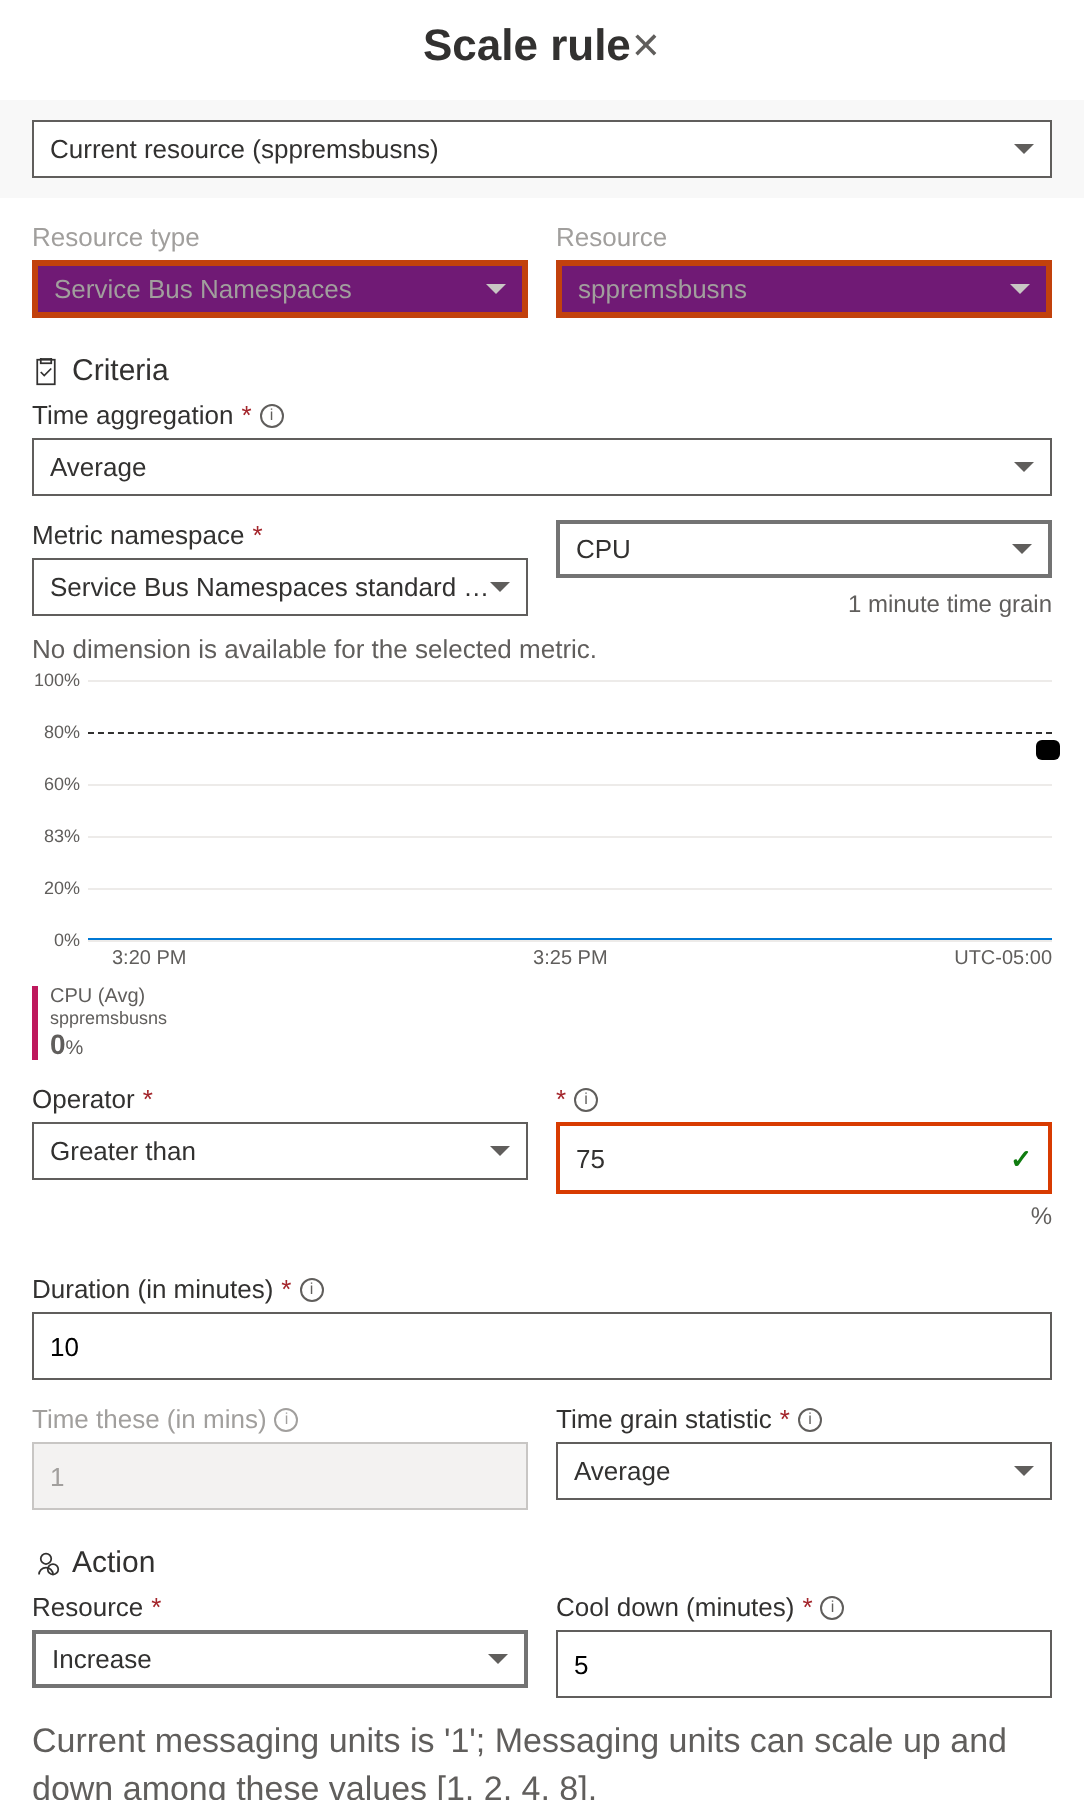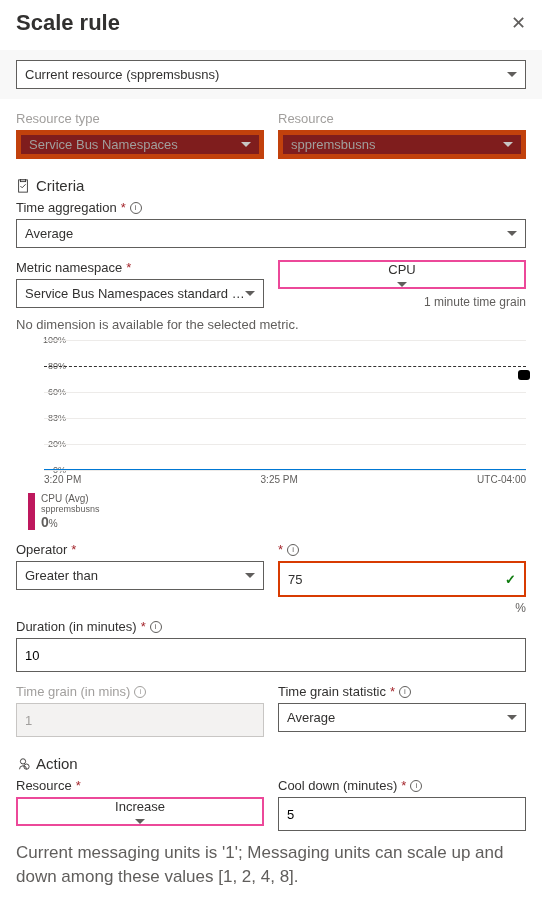--- a/index.html
+++ b/index.html
@@ -1,23 +1,23 @@
 <!DOCTYPE html>
 <html><head>
 <meta charset="utf-8">
 <style>
 * { box-sizing: border-box; margin: 0; padding: 0; }
 body { font-family: "Segoe UI", Arial, sans-serif; font-size: 13px; color: #323130; background: #fff; width: 542px; }
 .panel { padding: 10px 16px 16px 16px; }
-.header { display: flex; justify-content: space-between; align-items: center; margin-bottom: 14px; }
+.header { display: flex; justify-content: center; align-items: center; margin-bottom: 14px; }
 .title { font-size: 22px; font-weight: 600; }
 .close { font-size: 18px; font-weight: 300; cursor: pointer; color: #605e5c; }
 .select { width: 100%; height: 29px; border: 1px solid #605e5c; background: #fff; display: flex; align-items: center; justify-content: space-between; padding: 0 8px; font-size: 13px; cursor: pointer; }
-.select.gray { border: 5px solid #c2410c; color: #a19f9d; background: #7f1d1d; }
-.select.outlined { border: 2px solid #ec4899; flex-direction: column; }
+.select.gray { border: 3px solid #c2410c; color: #a19f9d; background: #701a75; }
+.select.outlined { border: 2px solid #737373; }
 .input { width: 100%; height: 26px; border: 1px solid #605e5c; padding: 16px 8px; font-size: 13px; }
 .input.outlined { border: 2px solid #d83b01; }
 .input.disabled { background: #f3f2f1; color: #a19f9d; border: 1px solid #c8c6c4; }
 .chev { width: 0; height: 0; border-left: 5px solid transparent; border-right: 5px solid transparent; border-top: 5px solid #605e5c; }
 .chev.dim { border-top-color: #c8c6c4; }
 .row { display: flex; gap: 14px; margin-top: 12px; }
 .col { flex: 1; min-width: 0; }
 .label { font-size: 13px; color: #323130; margin-bottom: 4px; display: flex; align-items: center; gap: 4px; }
 .label.dim { color: #a19f9d; }
 .req { color: #a4262c; }
@@ -26,24 +26,24 @@
 .section-h { display: flex; align-items: center; gap: 6px; font-size: 15px; margin-top: 18px; margin-bottom: 6px; }
 .section-ic { width: 14px; height: 14px; }
 .subnote { font-size: 12px; color: #605e5c; margin-top: 6px; text-align: right; }
 .dimtxt { font-size: 13px; color: #605e5c; margin-top: 8px; }
 .unit { text-align: right; font-size: 12px; color: #605e5c; margin-top: 4px; }
 .chart { margin-top: 8px; font-size: 10px; color: #605e5c; position: relative; }
 .chart-area { position: relative; height: 130px; margin-left: 28px; }
 .grid-line { position: absolute; left: 0; right: 0; border-top: 1px solid #edebe9; }
 .grid-line.dashed { border-top: 1px dashed #323130; }
 .baseline { position: absolute; left: 0; right: 0; bottom: 0; border-top: 1px solid #0078d4; }
-.ytick { position: absolute; left: -28px; width: 24px; text-align: right; font-size: 9px; transform: translateY(-50%); margin-left: 26px; }
+.ytick { position: absolute; left: -28px; width: 24px; text-align: right; font-size: 9px; transform: translateY(-50%); }
 .marker { position: absolute; right: -4px; top: 30px; width: 12px; height: 10px; background: #000; border-radius: 3px; }
-.xaxis { display: flex; justify-content: space-between; margin: 4px 0 0 28px; font-size: 10px; }
-.legend { margin-top: 8px; margin-left: 12px; border-left: 7px solid #be185d; padding-left: 6px; }
+.xaxis { display: flex; justify-content: space-between; margin: 4px 0 0 40px; font-size: 10px; }
+.legend { margin-top: 8px; border-left: 3px solid #be185d; padding-left: 6px; }
 .legend .m { font-size: 10px; color: #605e5c; }
 .legend .r { font-size: 9px; color: #605e5c; }
 .legend .v { font-size: 14px; font-weight: 600; }
 .legend .v .u { font-size: 10px; font-weight: 400; }
 .footnote { font-size: 17px; color: #605e5c; margin-top: 10px; line-height: 1.4; }
 .addbar { margin-top: 16px; }
 .addbtn { background: #0078d4; color: #fff; border: none; padding: 6px 28px; font-size: 13px; font-weight: 600; cursor: pointer; font-style: italic; }
 .check { color: #107c10; font-weight: bold; }
 .val-row { display: flex; justify-content: space-between; align-items: center; width: 100%; }
 .ellipsis { white-space: nowrap; overflow: hidden; text-overflow: ellipsis; }
@@ -136,21 +136,21 @@
       <div class="ytick" style="top:80%">20%</div>
       <div class="grid-line" style="top:80%"></div>
       <div class="ytick" style="top:100%">0%</div>
       <div class="grid-line" style="top:100%"></div>
       <div class="baseline"></div>
       <div class="marker"></div>
     </div>
     <div class="xaxis">
       <span>3:20 PM</span>
       <span>3:25 PM</span>
-      <span>UTC-04:00</span>
+      <span>UTC-05:00</span>
     </div>
     <div class="legend">
       <div class="m">CPU (Avg)</div>
       <div class="r">sppremsbusns</div>
       <div class="v"><span>0</span><span class="u">%</span></div>
     </div>
   </div>
 
   <div class="row">
     <div class="col">
@@ -169,33 +169,33 @@
         <span class="info">i</span>
       </div>
       <div class="input outlined val-row">
         <span>75</span>
         <span class="check">✓</span>
       </div>
       <div class="unit">%</div>
     </div>
   </div>
 
-  <div style="margin-top:4px">
+  <div style="margin-top:22px">
     <div class="label">
       <span>Duration (in minutes)</span>
       <span class="req">*</span>
       <span class="info">i</span>
     </div>
     <input class="input" value="10" style="">
   </div>
 
   <div class="row">
     <div class="col">
       <div class="label dim">
-        <span>Time grain (in mins)</span>
+        <span>Time these (in mins)</span>
         <span class="info dim">i</span>
       </div>
       <input class="input disabled" value="1" style="">
     </div>
     <div class="col">
       <div class="label">
         <span>Time grain statistic</span>
         <span class="req">*</span>
         <span class="info">i</span>
       </div>

